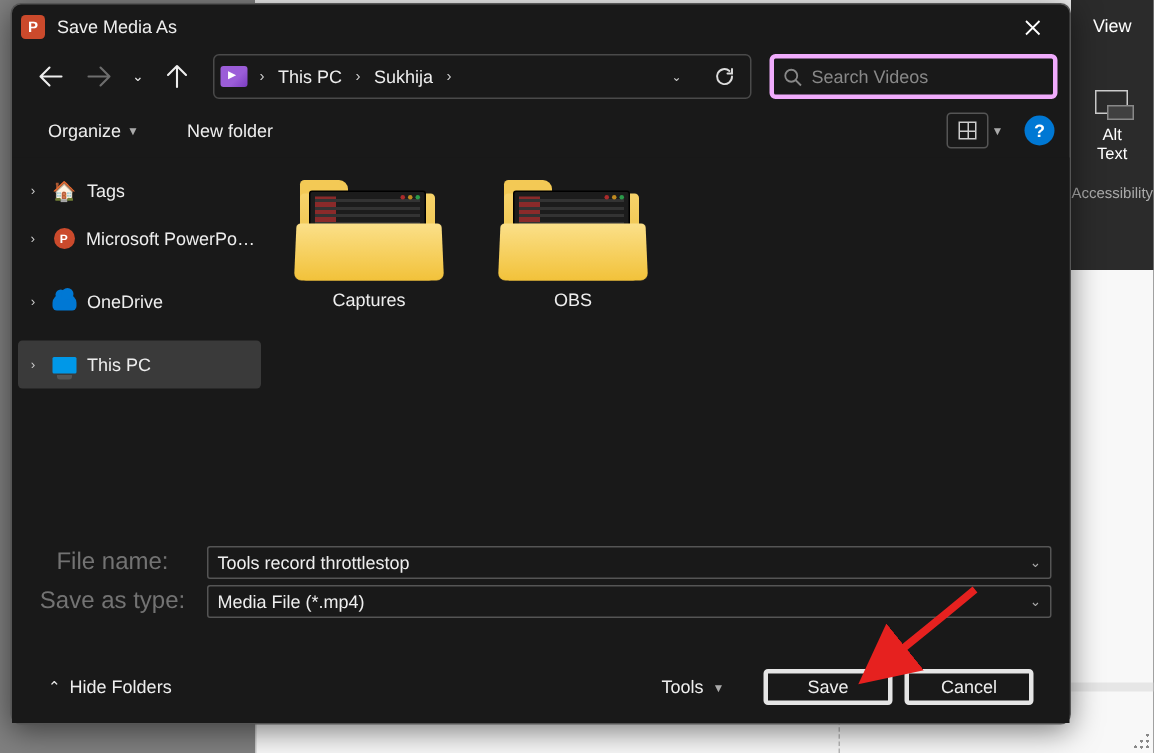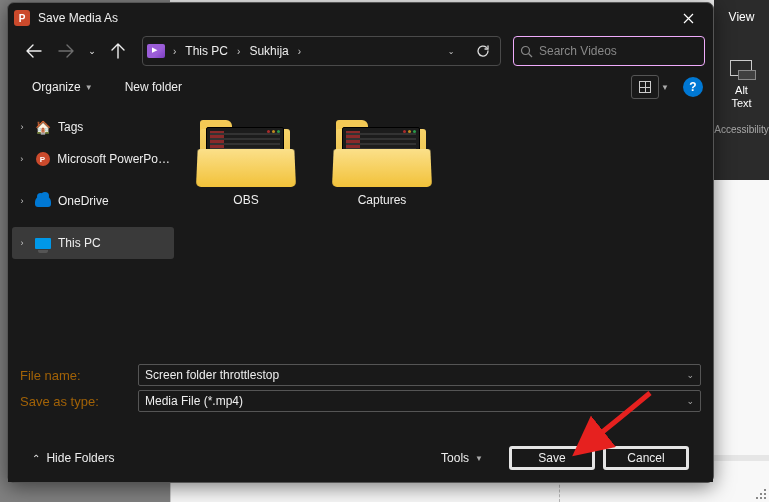--- a/index.html
+++ b/index.html
@@ -170,21 +170,21 @@
       left:5px; top:2px;
     }
     .addr-chev { color:#ccc; font-size:10px; padding: 0 4px; }
     .addr-chev-small { font-size:8px; }
     .addr-text { color:#eee; font-size:12px; padding: 2px 3px; }
     .addr-spacer { flex:1; }
     .addrbtn { width:30px; height:28px; display:flex; align-items:center; justify-content:center; color:#ccc; }
 
     .searchbox {
       width: 192px; height: 30px;
-      border: 1px solid #f0abfc;
+      border: 3px solid #f0abfc;
       border-radius: 4px;
       display:flex; align-items:center;
       padding: 0 6px;
       gap:6px;
       color:#888;
     }
     .searchbox input {
       background:none; border:none; outline:none;
       color:#fff; font-size:12px;
       flex:1;
@@ -323,23 +323,23 @@
       border-top: none;
       padding: 6px 12px 12px 12px;
     }
     .form-row {
       display:flex; align-items:center;
       margin: 4px 0;
       gap: 8px;
     }
     .form-label {
       width: 110px;
-      text-align:left;
-      color:#a16207;
-      font-size:13px;
+      text-align:center;
+      color:#737373;
+      font-size:16px;
     }
     .combo {
       flex:1;
       height: 22px;
       border: 1px solid #555;
       background:#191919;
       border-radius:2px;
       display:flex;align-items:center;
       padding: 0 6px;
       color:#eee;
@@ -526,45 +526,45 @@
           <div class="folder-back"></div>
           <div class="folder-paper">
               <div class="folder-dots">
                 <span></span>
                 <span></span>
                 <span></span>
               </div>
             </div>
           <div class="folder-front"></div>
         </div>
-        <div class="folder-label">OBS</div>
+        <div class="folder-label">Captures</div>
       </div>
       <div class="folder-item">
         <div class="folder-graphic">
           <div class="folder-tab"></div>
           <div class="folder-back"></div>
           <div class="folder-paper">
               <div class="folder-dots">
                 <span></span>
                 <span></span>
                 <span></span>
               </div>
             </div>
           <div class="folder-front"></div>
         </div>
-        <div class="folder-label">Captures</div>
+        <div class="folder-label">OBS</div>
       </div>
     </div>
   </div>
 
   <div class="bottomarea">
     <div class="form-row">
       <div class="form-label">File name:</div>
       <div class="combo">
-        <span style="flex:1">Screen folder throttlestop</span>
+        <span style="flex:1">Tools record throttlestop</span>
         <span class="combo-arrow">⌄</span>
       </div>
     </div>
     <div class="form-row">
       <div class="form-label">Save as type:</div>
       <div class="combo">
         <span style="flex:1">Media File (*.mp4)</span>
         <span class="combo-arrow">⌄</span>
       </div>
     </div>

